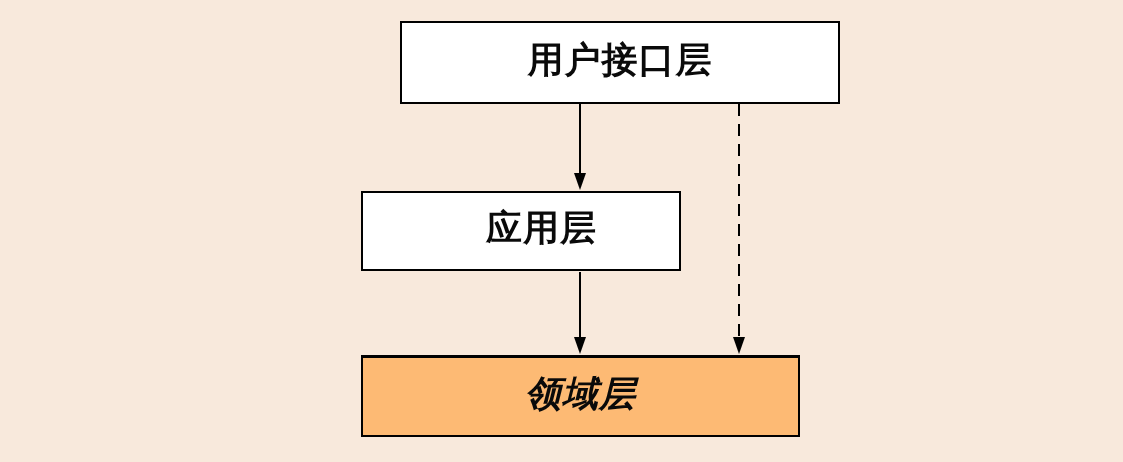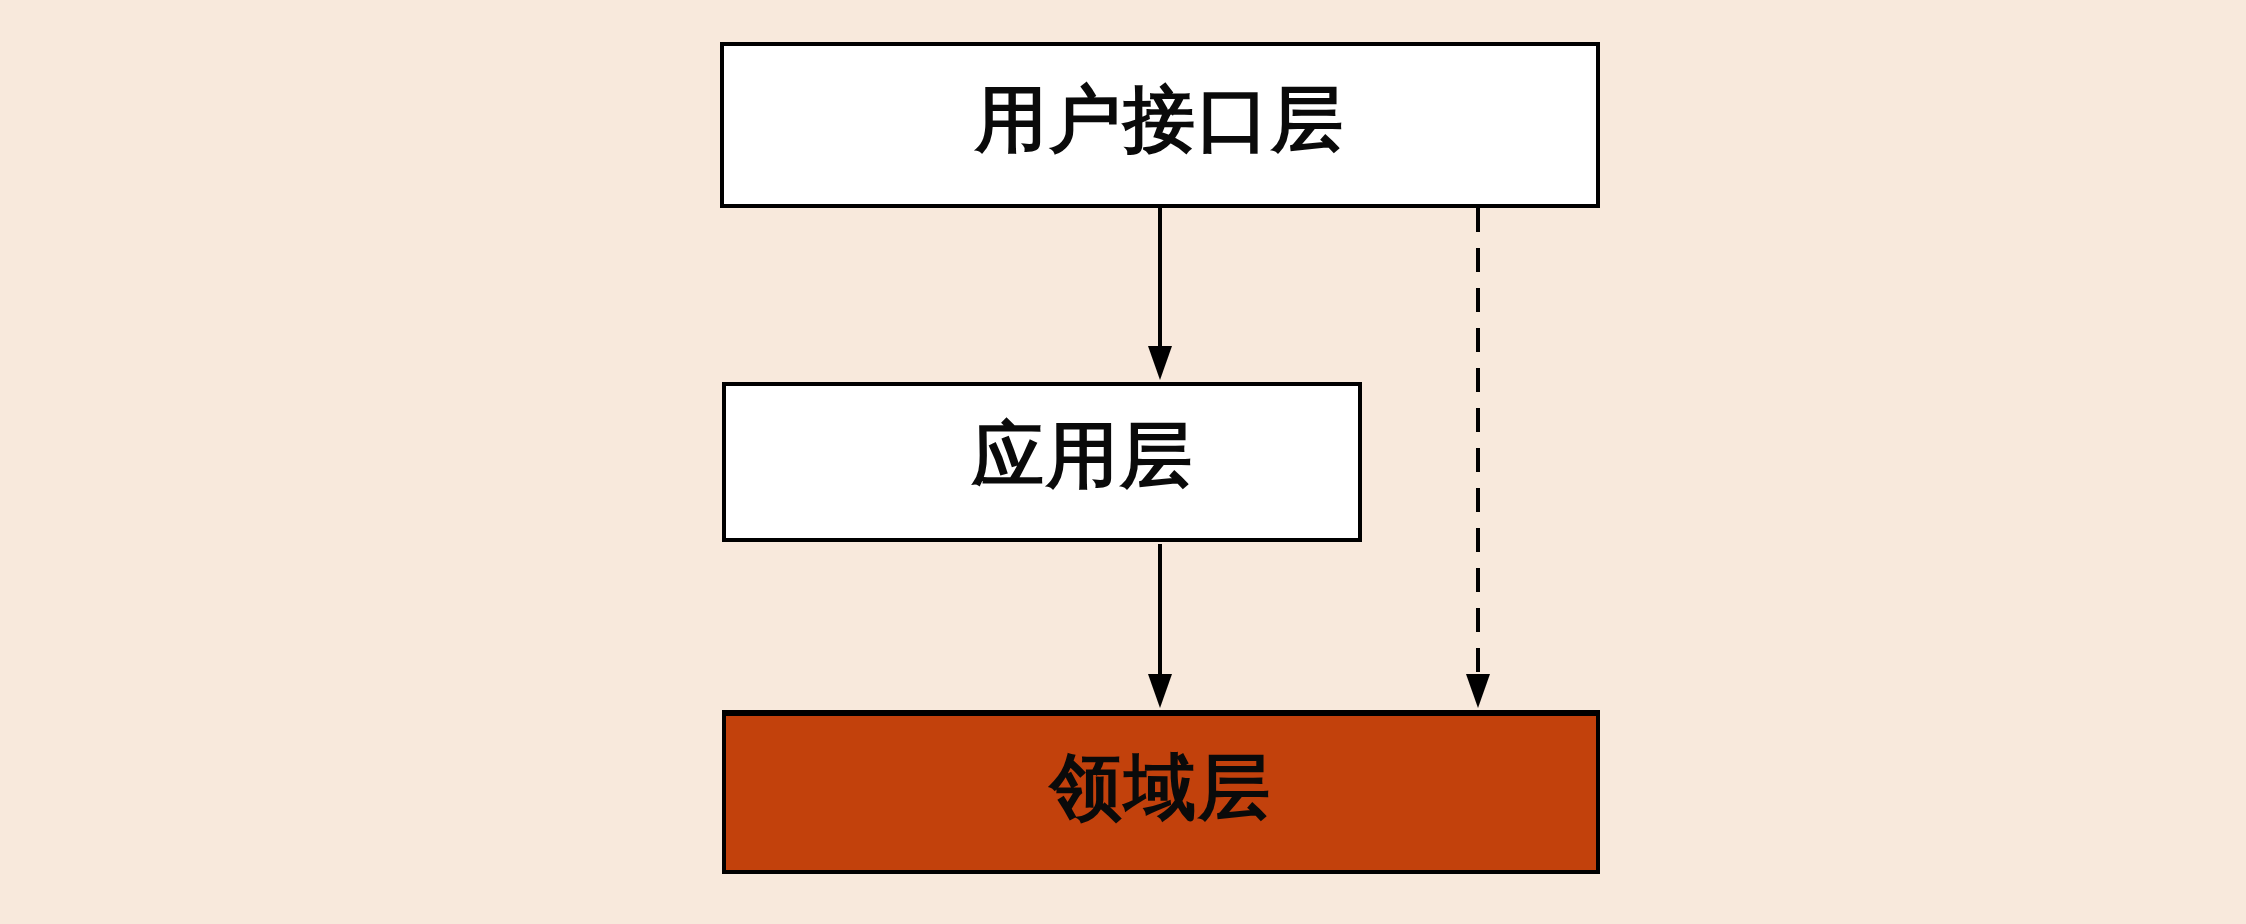--- a/index.html
+++ b/index.html
@@ -54,25 +54,25 @@
       <line x1="580" y1="272" x2="580" y2="339" stroke-width="2" stroke="#000000"></line>
       <polygon points="580,354 574,337 586,337" fill="#000000"></polygon>
     </g>
 
     <g id="edge-dashed-1">
       <line x1="739" y1="104" x2="739" y2="337" stroke-width="2" stroke-dasharray="12,8" stroke="#000000"></line>
       <polygon points="739,354 733,337 745,337" fill="#000000"></polygon>
     </g>
   </svg>
 
-  <div class="node" id="node-ui-layer" style="background: rgb(255, 255, 255); border-color: rgb(0, 0, 0);">
+  <div class="node" id="node-ui-layer" style="background: rgb(255, 255, 255); border-color: rgb(0, 0, 0); margin-left: 40px;">
     <span class="label">用户接口层</span>
   </div>
 
   <div class="node" id="node-application-layer" style="background: rgb(255, 255, 255); border-color: rgb(0, 0, 0);">
     <span class="label">应用层</span>
   </div>
 
-  <div class="node" id="node-domain-layer" style="background: #c2410c; border-color: rgb(0, 0, 0);">
+  <div class="node" id="node-domain-layer" style="background: #fdba74; border-color: rgb(0, 0, 0); font-style: italic;">
     <span class="label">领域层</span>
   </div>
 
 </div>
 
 </body></html>

